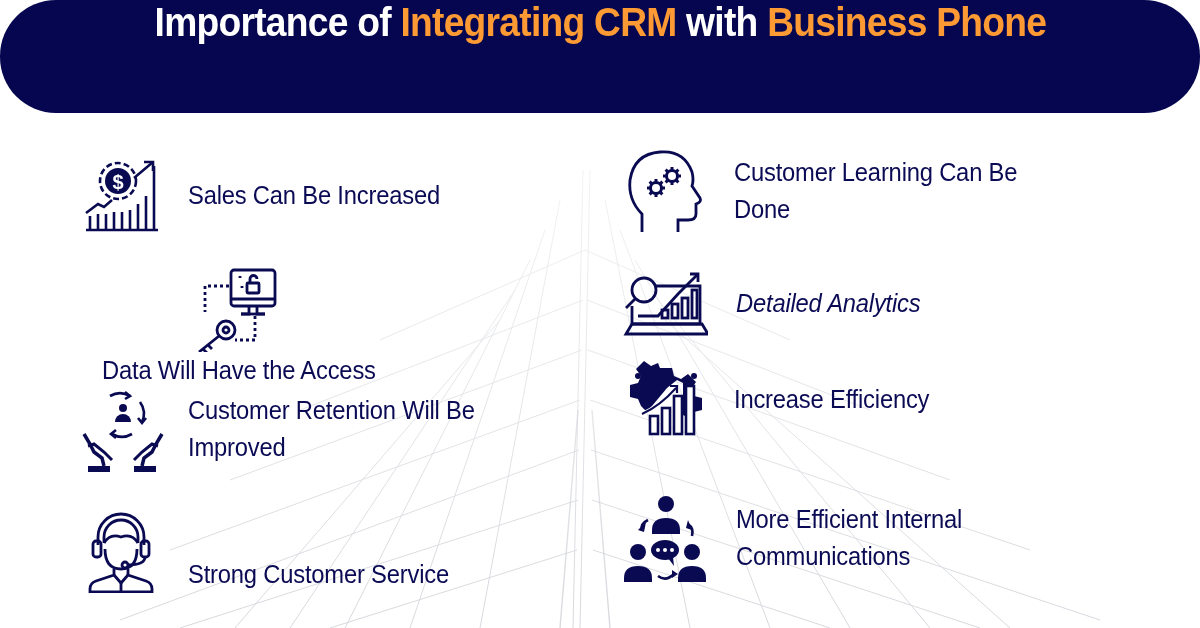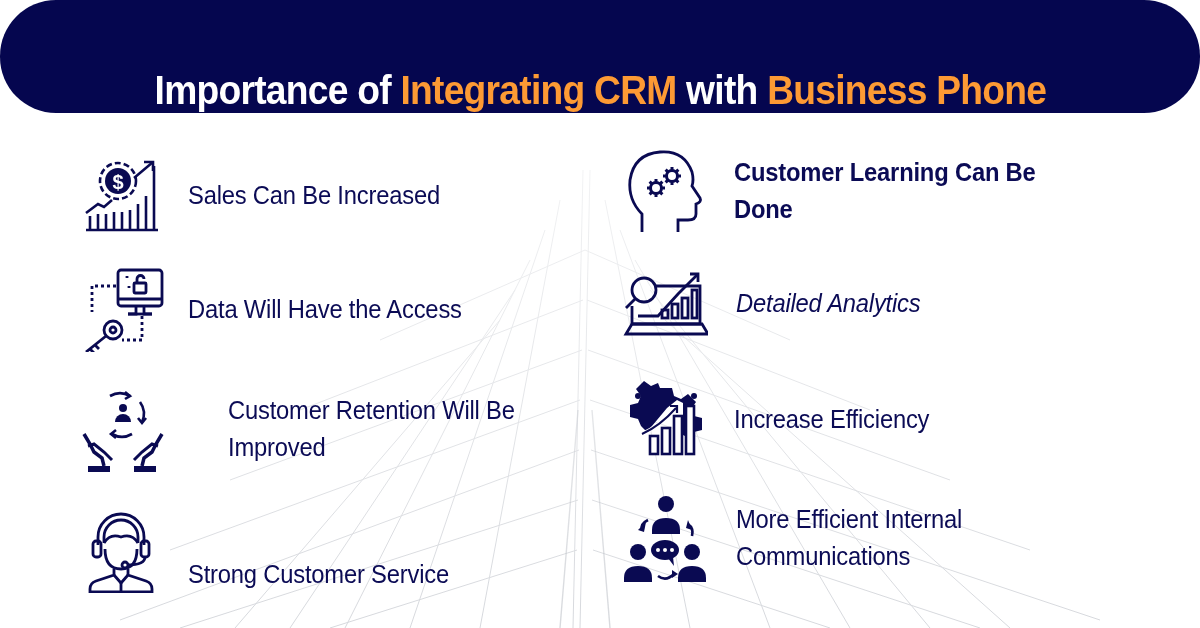--- a/index.html
+++ b/index.html
@@ -4,21 +4,21 @@
   <style>
     * { margin: 0; padding: 0; box-sizing: border-box; }
     html, body { width: 1200px; height: 628px; overflow: hidden; background: #ffffff; }
     body { position: relative; font-family: "Liberation Sans", "DejaVu Sans", sans-serif; color: #0a0a52; }
 
     .bg-pattern { position: absolute; left: 0; top: 0; width: 1200px; height: 628px; z-index: 0; }
 
     .banner {
       position: absolute; left: 0; top: 0; width: 1200px; height: 113px;
       background: #05064f; border-radius: 56px; z-index: 2;
-      display: flex; align-items: flex-end; justify-content: center;
+      display: flex; align-items: flex-start; justify-content: center;
     }
     .banner-title {
       font-family: "Liberation Sans", sans-serif; font-weight: 700;
       font-size: 40px; letter-spacing: -0.8px; color: #ffffff; white-space: nowrap;
       transform: scaleX(0.93); transform-origin: center;
     }
     .banner-title .accent { color: #fd9a34; }
 
     .item { position: absolute; z-index: 3; display: flex; align-items: center; }
     .item .icon { width: 86px; height: 86px; flex: 0 0 86px; display: flex; align-items: center; justify-content: center; }
@@ -101,21 +101,21 @@
       <line x1="60" y1="78" x2="60" y2="52"></line>
       <line x1="68" y1="78" x2="68" y2="44"></line>
       <line x1="76" y1="78" x2="76" y2="14"></line>
     </svg>
   </div>
   <div class="label" style="margin-left:24px;">
     <div>Sales Can Be Increased</div>
   </div>
 </div>
 
-<div class="item" style="left:78px; top:266px;">
+<div class="item" style="left:78px; top:266px;flex-direction:column;">
   <div class="icon">
     <svg viewBox="0 0 86 86" fill="none" stroke="#0a0a52" stroke-width="2.8">
       <rect x="40" y="4" width="44" height="36" rx="3"></rect>
       <line x1="40" y1="33" x2="84" y2="33"></line>
       <path d="M58 40 v8 h-8 M66 40 v8 h8"></path>
       <line x1="50" y1="48" x2="74" y2="48"></line>
       <rect x="56" y="17" width="12" height="10" rx="1"></rect>
       <path d="M59 17 v-4 a3.5 3.5 0 0 1 7 0"></path>
       <line x1="49" y1="10" x2="49" y2="12"></line>
       <line x1="51" y1="20" x2="51" y2="22"></line>
@@ -124,21 +124,21 @@
       <circle cx="35" cy="64" r="9"></circle>
       <circle cx="35" cy="64" r="3"></circle>
       <path d="M28 70 L8 86 M12 83 l4 4 M17 79 l4 4"></path>
     </svg>
   </div>
   <div class="label" style="margin-left:24px;">
     <div>Data Will Have the Access</div>
   </div>
 </div>
 
-<div class="item" style="left:78px; top:386px;gap:40px;">
+<div class="item" style="left:78px; top:386px;">
   <div class="icon">
     <svg viewBox="0 0 86 86" fill="none" stroke="#0a0a52" stroke-width="2.6">
       <path d="M32 10 a20 20 0 0 1 20 0"></path>
       <polyline points="47,6 52,10 47,13"></polyline>
       <path d="M62 16 a20 20 0 0 1 2 20"></path>
       <polyline points="60,32 64,37 68,32"></polyline>
       <path d="M54 48 a20 20 0 0 1 -20 0"></path>
       <polyline points="38,44 33,48 38,52"></polyline>
       <circle cx="45" cy="22" r="4" fill="#0a0a52" stroke="none"></circle>
       <path d="M37 36 a8 8 0 0 1 16 0 z" fill="#0a0a52" stroke="none"></path>
@@ -172,21 +172,21 @@
       <path d="M36 68 l7 8 l7 -8"></path>
       <line x1="43" y1="76" x2="43" y2="86"></line>
       <line x1="12" y1="85" x2="74" y2="85"></line>
     </svg>
   </div>
   <div class="label" style="margin-left:24px;">
     <div>Strong Customer Service</div>
   </div>
 </div>
 
-<div class="item" style="left:622px; top:148px;font-weight:bold;">
+<div class="item" style="left:622px; top:148px;">
   <div class="icon">
     <svg viewBox="0 0 86 86" fill="none" stroke="#0a0a52" stroke-width="2.8">
       <path d="M20 84 v-18 q-14 -14 -12 -34 q4 -26 30 -28 q24 -2 32 20 q2 8 0 14 l8 12 q2 4 -4 6 v10 q0 6 -8 6 h-10 v12"></path>
       <g stroke-width="3">
         <circle cx="34" cy="40" r="5.5"></circle>
         <path d="M34 31 v4 M34 45 v4 M25 40 h4 M39 40 h4 M27.6 33.6 l2.8 2.8 M37.6 43.6 l2.8 2.8 M27.6 46.4 l2.8 -2.8 M37.6 36.4 l2.8 -2.8"></path>
         <circle cx="50" cy="28" r="5.5"></circle>
         <path d="M50 19 v4 M50 33 v4 M41 28 h4 M55 28 h4 M43.6 21.6 l2.8 2.8 M53.6 31.6 l2.8 2.8 M43.6 34.4 l2.8 -2.8 M53.6 24.4 l2.8 -2.8"></path>
       </g>
     </svg>
@@ -210,21 +210,21 @@
       <rect x="50" y="44" width="6" height="14"></rect>
       <rect x="60" y="38" width="6" height="20"></rect>
       <rect x="70" y="30" width="5" height="28"></rect>
     </svg>
   </div>
   <div class="label" style="margin-left:28px;">
     <div>Detailed Analytics</div>
   </div>
 </div>
 
-<div class="item" style="left:622px; top:376px;">
+<div class="item" style="left:622px; top:356px;">
   <div class="icon">
     <svg viewBox="0 0 86 86" fill="#0a0a52" stroke="none">
       <circle cx="16" cy="20" r="3"></circle>
       <circle cx="72" cy="20" r="3"></circle>
       <path d="M38 12 h12 l2 8 l7 3 l7 -5 l8 8 l-5 7 l3 7 l8 2 v12 l-8 2 l-3 7 l-8 -4 v-32 l-6 -3 l-10 8 l-20 24 l-6 -6 l-3 -7 l-8 -2 v-12 l8 -2 l3 -7 l-5 -7 l8 -8 l7 5 l7 -3 z"></path>
       <g fill="#ffffff" stroke="#0a0a52" stroke-width="2.6">
         <rect x="28" y="60" width="8" height="18"></rect>
         <rect x="40" y="52" width="8" height="26"></rect>
         <rect x="52" y="40" width="8" height="38"></rect>
         <rect x="64" y="30" width="8" height="48"></rect>

